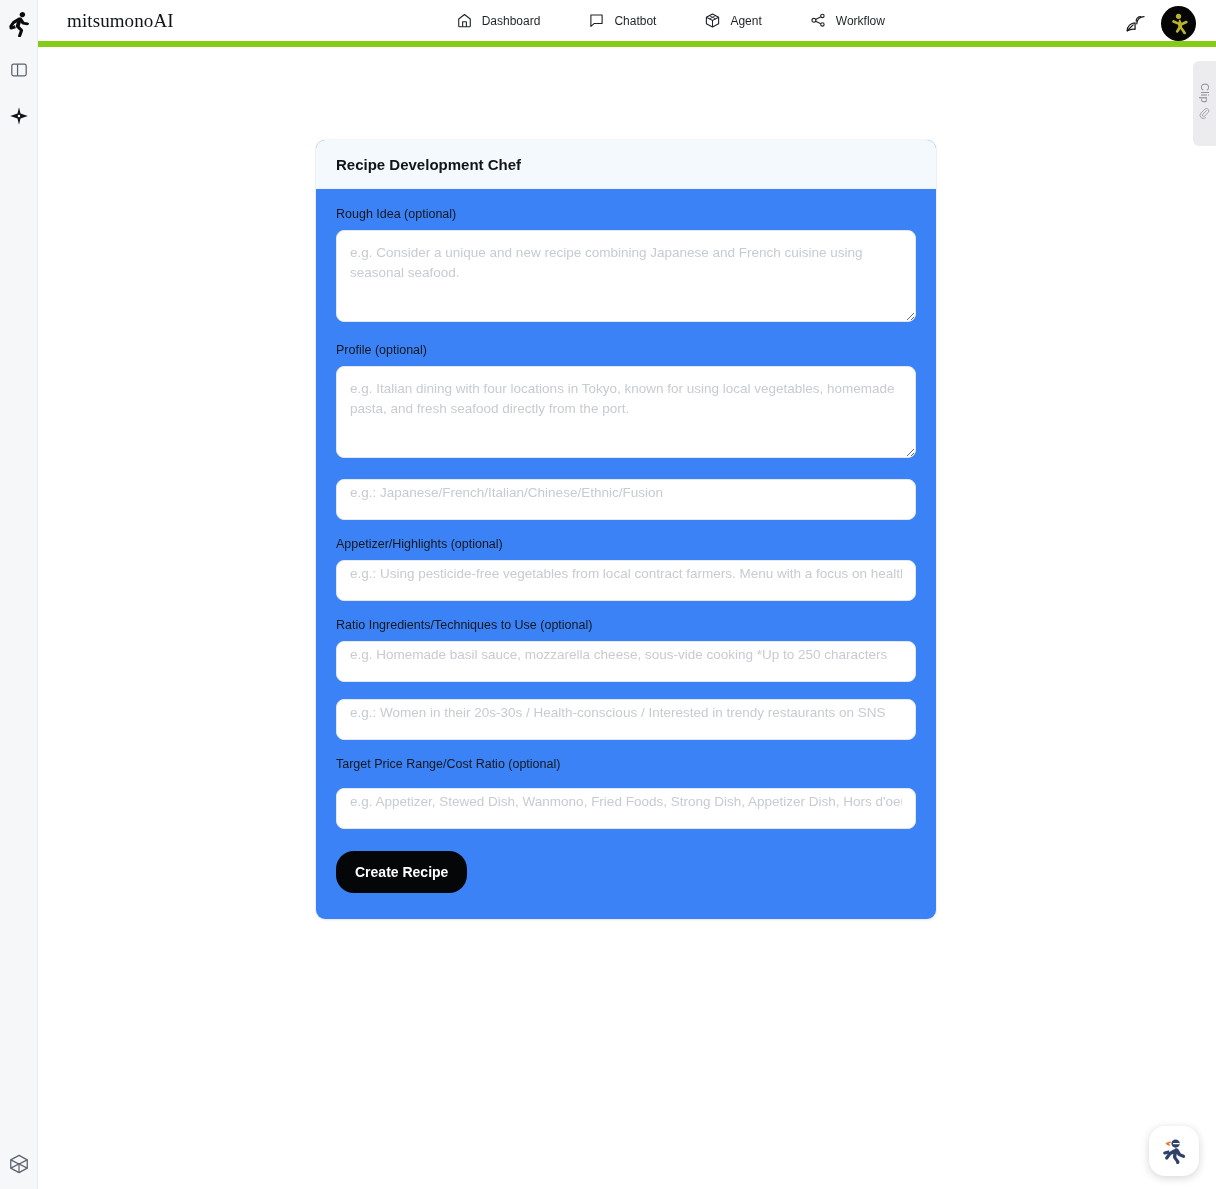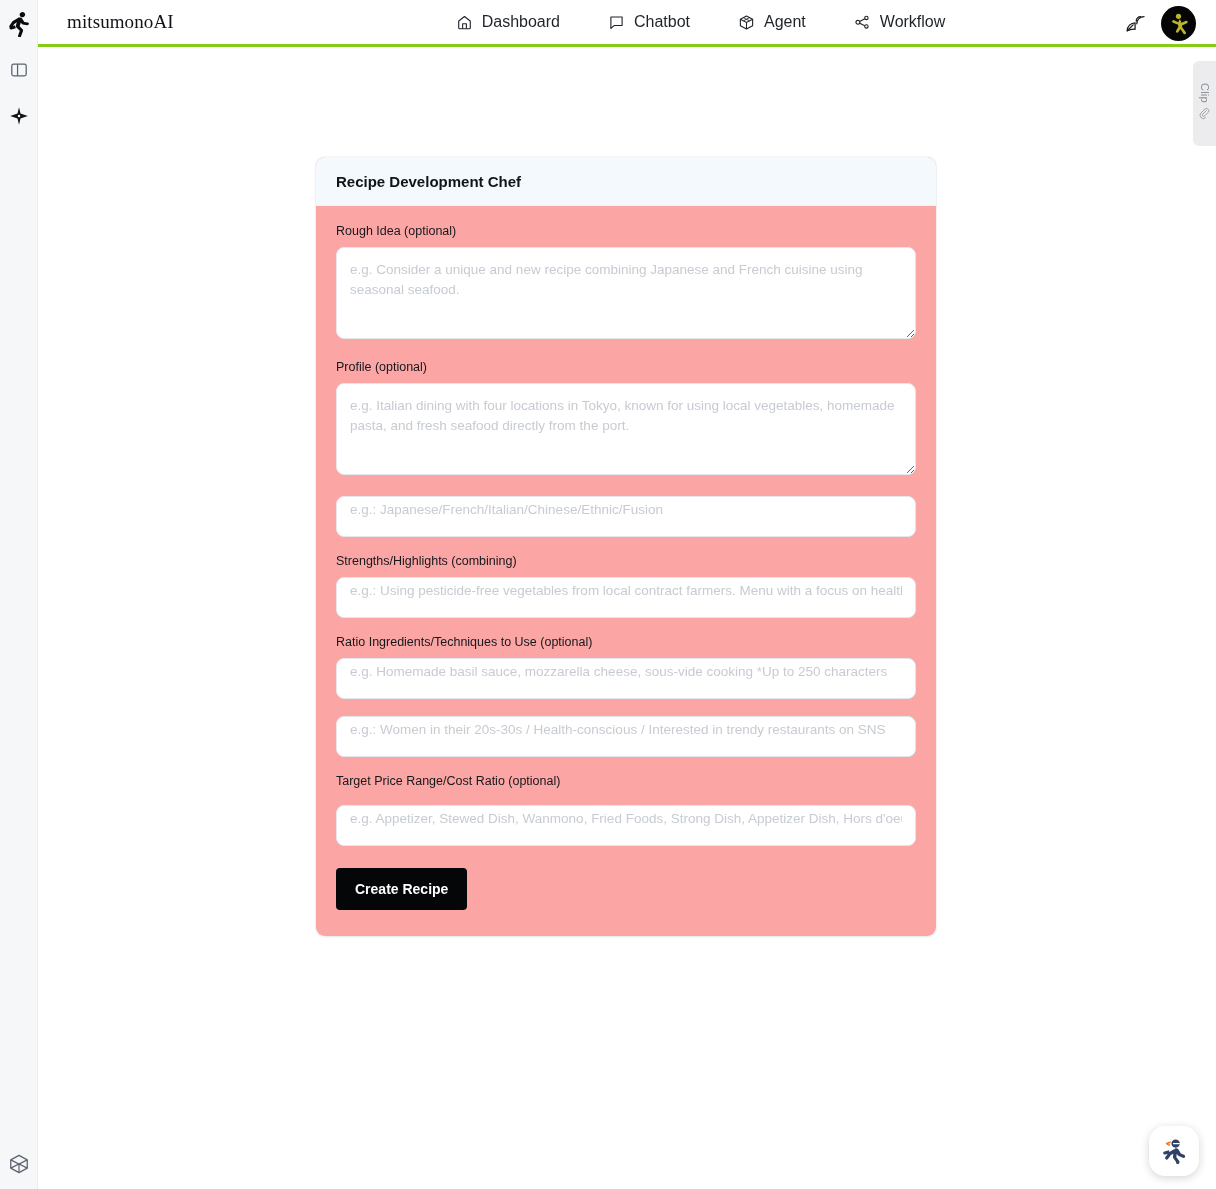--- a/index.html
+++ b/index.html
@@ -30,36 +30,36 @@
     cursor: pointer;
   }
   .rail-spacer { flex: 1; }
   .rail-bottom { margin-bottom: 10px; width: 30px; height: 30px; display: flex; align-items: center; justify-content: center; }
 
   
   .topbar {
     position: absolute; left: 38px; top: 0;
     width: 1178px; height: 47px;
     background: #ffffff;
-    border-bottom: 3px solid #84cc16;
+    border-bottom: 6px solid #84cc16;
     display: flex; align-items: center;
     z-index: 20;
   }
   .brand {
     font-family: "Liberation Serif", serif;
     font-size: 19px; color: #111418; letter-spacing: .1px;
     margin-left: 29px; white-space: nowrap;
   }
   .nav {
     display: flex; align-items: center;
     margin-left: 282px; gap: 48px;
   }
   .nav-item {
     display: flex; align-items: center; gap: 9px;
-    font-size: 16px; color: #1f2328; cursor: pointer;
+    font-size: 12px; color: #1f2328; cursor: pointer;
     white-space: nowrap;
   }
   .nav-item svg { display: block; }
   .topbar-right {
     position: absolute; right: 20px; top: 0; height: 47px;
     display: flex; align-items: center; gap: 14px;
   }
   .icon-btn { width: 26px; height: 26px; display: flex; align-items: center; justify-content: center; cursor: pointer; }
   .avatar {
     width: 35px; height: 35px; border-radius: 50%;
@@ -76,23 +76,23 @@
     display: flex; flex-direction: column; align-items: center; justify-content: center;
     gap: 4px; cursor: pointer; z-index: 25;
   }
   .clip-label {
     writing-mode: vertical-rl;
     font-size: 11px; color: #8b9097; letter-spacing: .2px;
   }
 
   
   .card {
-    position: absolute; left: 316px; top: 157px;
+    position: absolute; left: 316px; top: 140px;
     width: 620px;
-    background: #fca5a5;
+    background: #3b82f6;
     border-radius: 9px;
     box-shadow: 0 1px 3px rgba(16,24,40,.08), 0 0 0 1px rgba(16,24,40,.035);
     overflow: hidden;
   }
   .card-header {
     background: #f4f9fd;
     padding: 16px 20px 15px 20px;
     border-bottom: 1px solid #eef3f8;
   }
   .card-title { font-size: 15px; font-weight: bold; color: #111418; }
@@ -118,21 +118,21 @@
   .ctrl::placeholder { color: #c7cbd2; }
   textarea.ctrl {
     height: 92px; resize: vertical; line-height: 1.45;
     padding-top: 12px;
     white-space: pre-wrap;
   }
   input.ctrl { height: 41px; padding-top: 0; padding-bottom: 14px; text-overflow: clip; }
 
   .btn-primary {
     background: #050608; color: #ffffff;
-    border: none; border-radius: 4px;
+    border: none; border-radius: 18px;
     font-family: "Liberation Sans", sans-serif;
     font-size: 14px; font-weight: bold;
     padding: 13px 19px;
     cursor: pointer;
   }
 
   
   .fab {
     position: absolute; right: 17px; bottom: 13px;
     width: 50px; height: 50px;
@@ -280,21 +280,21 @@
       <div class="field">
         <label class="field-label">Profile (optional)</label>
         <textarea class="ctrl" placeholder="e.g. Italian dining with four locations in Tokyo, known for using local vegetables, homemade pasta, and fresh seafood directly from the port." style=""></textarea>
       </div>
 
       <div class="field">
         <input class="ctrl" type="text" placeholder="e.g.: Japanese/French/Italian/Chinese/Ethnic/Fusion" style="">
       </div>
 
       <div class="field">
-        <label class="field-label">Strengths/Highlights (combining)</label>
+        <label class="field-label">Appetizer/Highlights (optional)</label>
         <input class="ctrl" type="text" placeholder="e.g.: Using pesticide-free vegetables from local contract farmers. Menu with a focus on health." style="">
       </div>
 
       <div class="field">
         <label class="field-label">Ratio Ingredients/Techniques to Use (optional)</label>
         <input class="ctrl" type="text" placeholder="e.g. Homemade basil sauce, mozzarella cheese, sous-vide cooking *Up to 250 characters" style="">
       </div>
 
       <div class="field">
         <input class="ctrl" type="text" placeholder="e.g.: Women in their 20s-30s / Health-conscious / Interested in trendy restaurants on SNS" style="">

